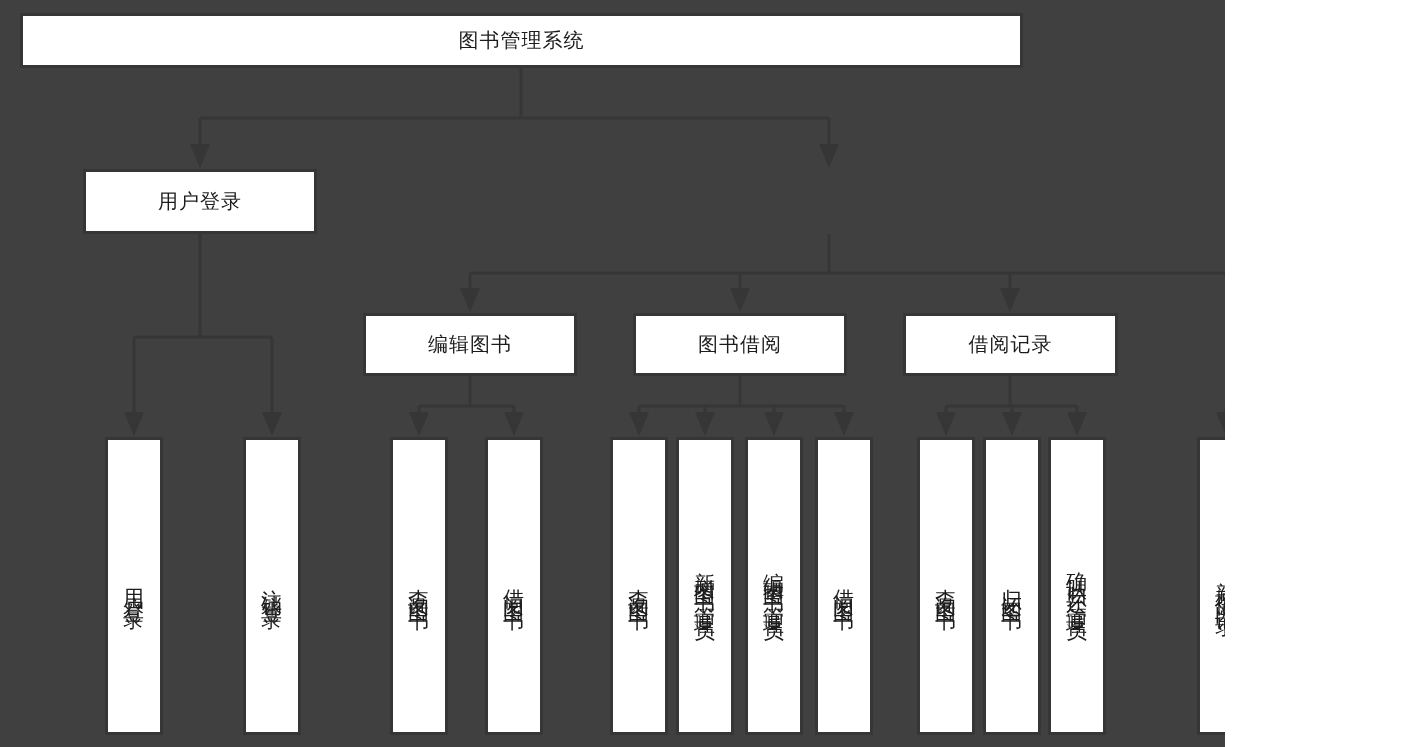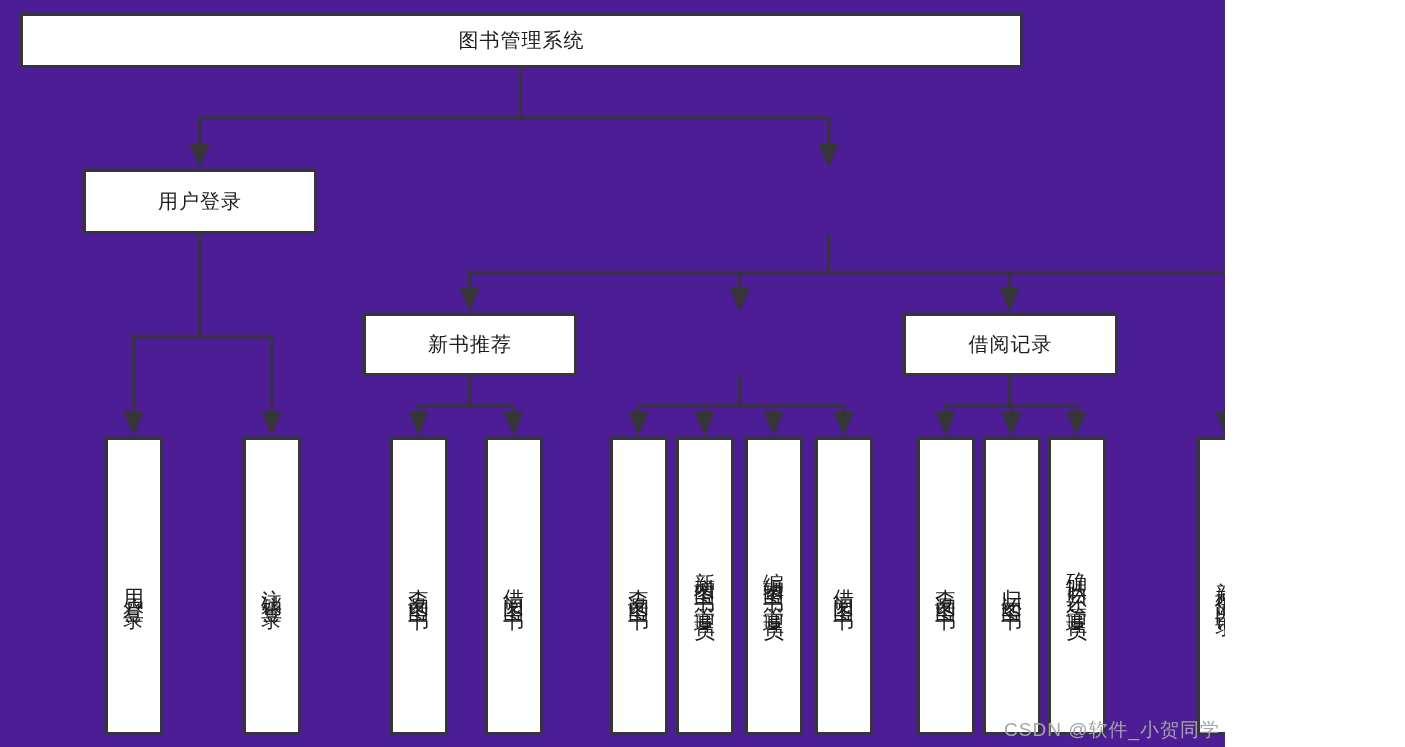--- a/index.html
+++ b/index.html
@@ -4,21 +4,21 @@
 <style>
   html, body {
     margin: 0;
     padding: 0;
     background: #ffffff;
   }
   .canvas {
     position: relative;
     width: 1225px;
     height: 747px;
-    background: #4c1d95;
+    background: #404040;
     font-family: "Liberation Sans", sans-serif;
     overflow: hidden;
   }
   .connectors {
     position: absolute;
     left: 0;
     top: 0;
     width: 1405px;
     height: 747px;
     pointer-events: none;
@@ -98,21 +98,24 @@
 
   <div class="box hbox" style="left:20px;top:13px;width:1003px;height:55px">
     <span class="lbl">图书管理系统</span>
   </div>
 
   <div class="box hbox" style="left:83px;top:169px;width:234px;height:65px">
     <span class="lbl">用户登录</span>
   </div>
 
   <div class="box hbox" style="left:363px;top:313px;width:214px;height:63px">
-    <span class="lbl">新书推荐</span>
+    <span class="lbl">编辑图书</span>
+  </div>
+  <div class="box hbox" style="left:633px;top:313px;width:214px;height:63px">
+    <span class="lbl">图书借阅</span>
   </div>
   <div class="box hbox" style="left:903px;top:313px;width:215px;height:63px">
     <span class="lbl">借阅记录</span>
   </div>
 
   <div class="box vbox" style="left:105px;top:437px;width:58px;height:298px">
     <span class="vlbl">用户登录</span>
   </div>
   <div class="box vbox" style="left:243px;top:437px;width:58px;height:298px">
     <span class="vlbl">注销登录</span>
@@ -148,15 +151,14 @@
     <span class="vlbl">确认归还（管理员）</span>
   </div>
 
   <div class="box vbox" style="left:1197px;top:437px;width:58px;height:298px">
     <span class="vlbl">新增借阅记录</span>
   </div>
   <div class="box vbox" style="left:1313px;top:437px;width:58px;height:298px">
     <span class="vlbl">查询借阅记录</span>
   </div>
 
-  <div class="watermark">CSDN @软件_小贺同学</div>
 
 </div>
 
 </body></html>

